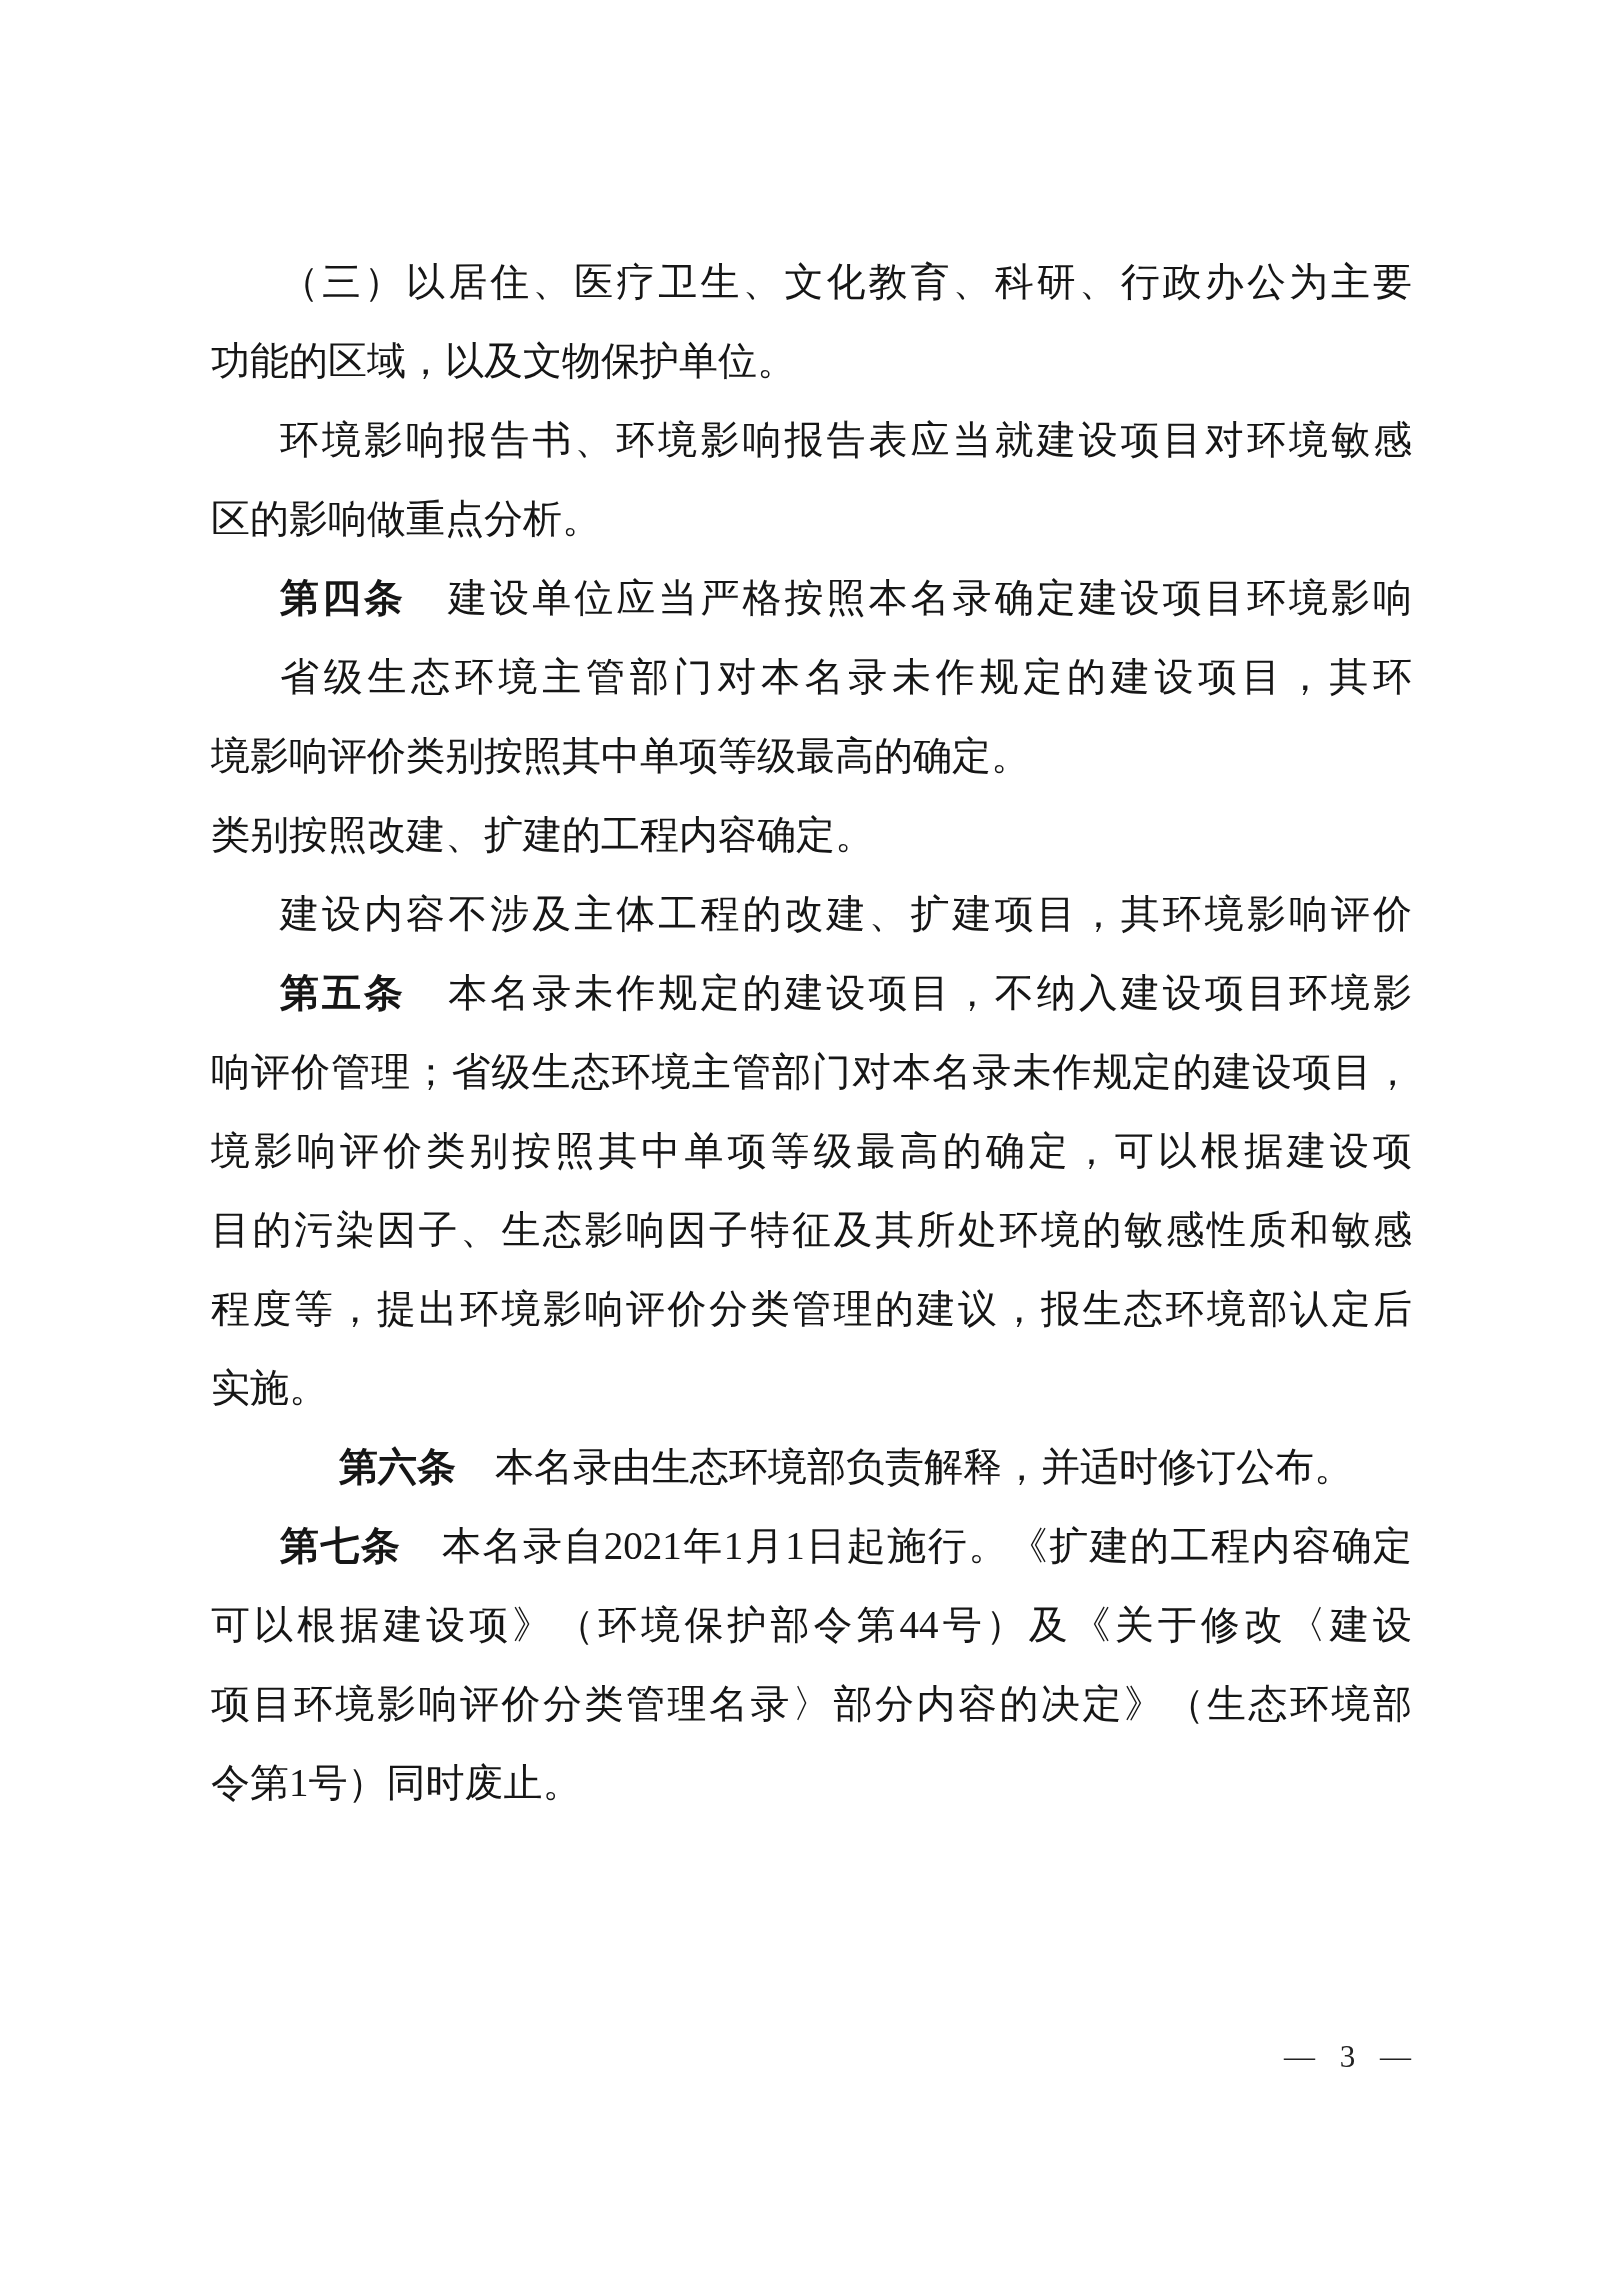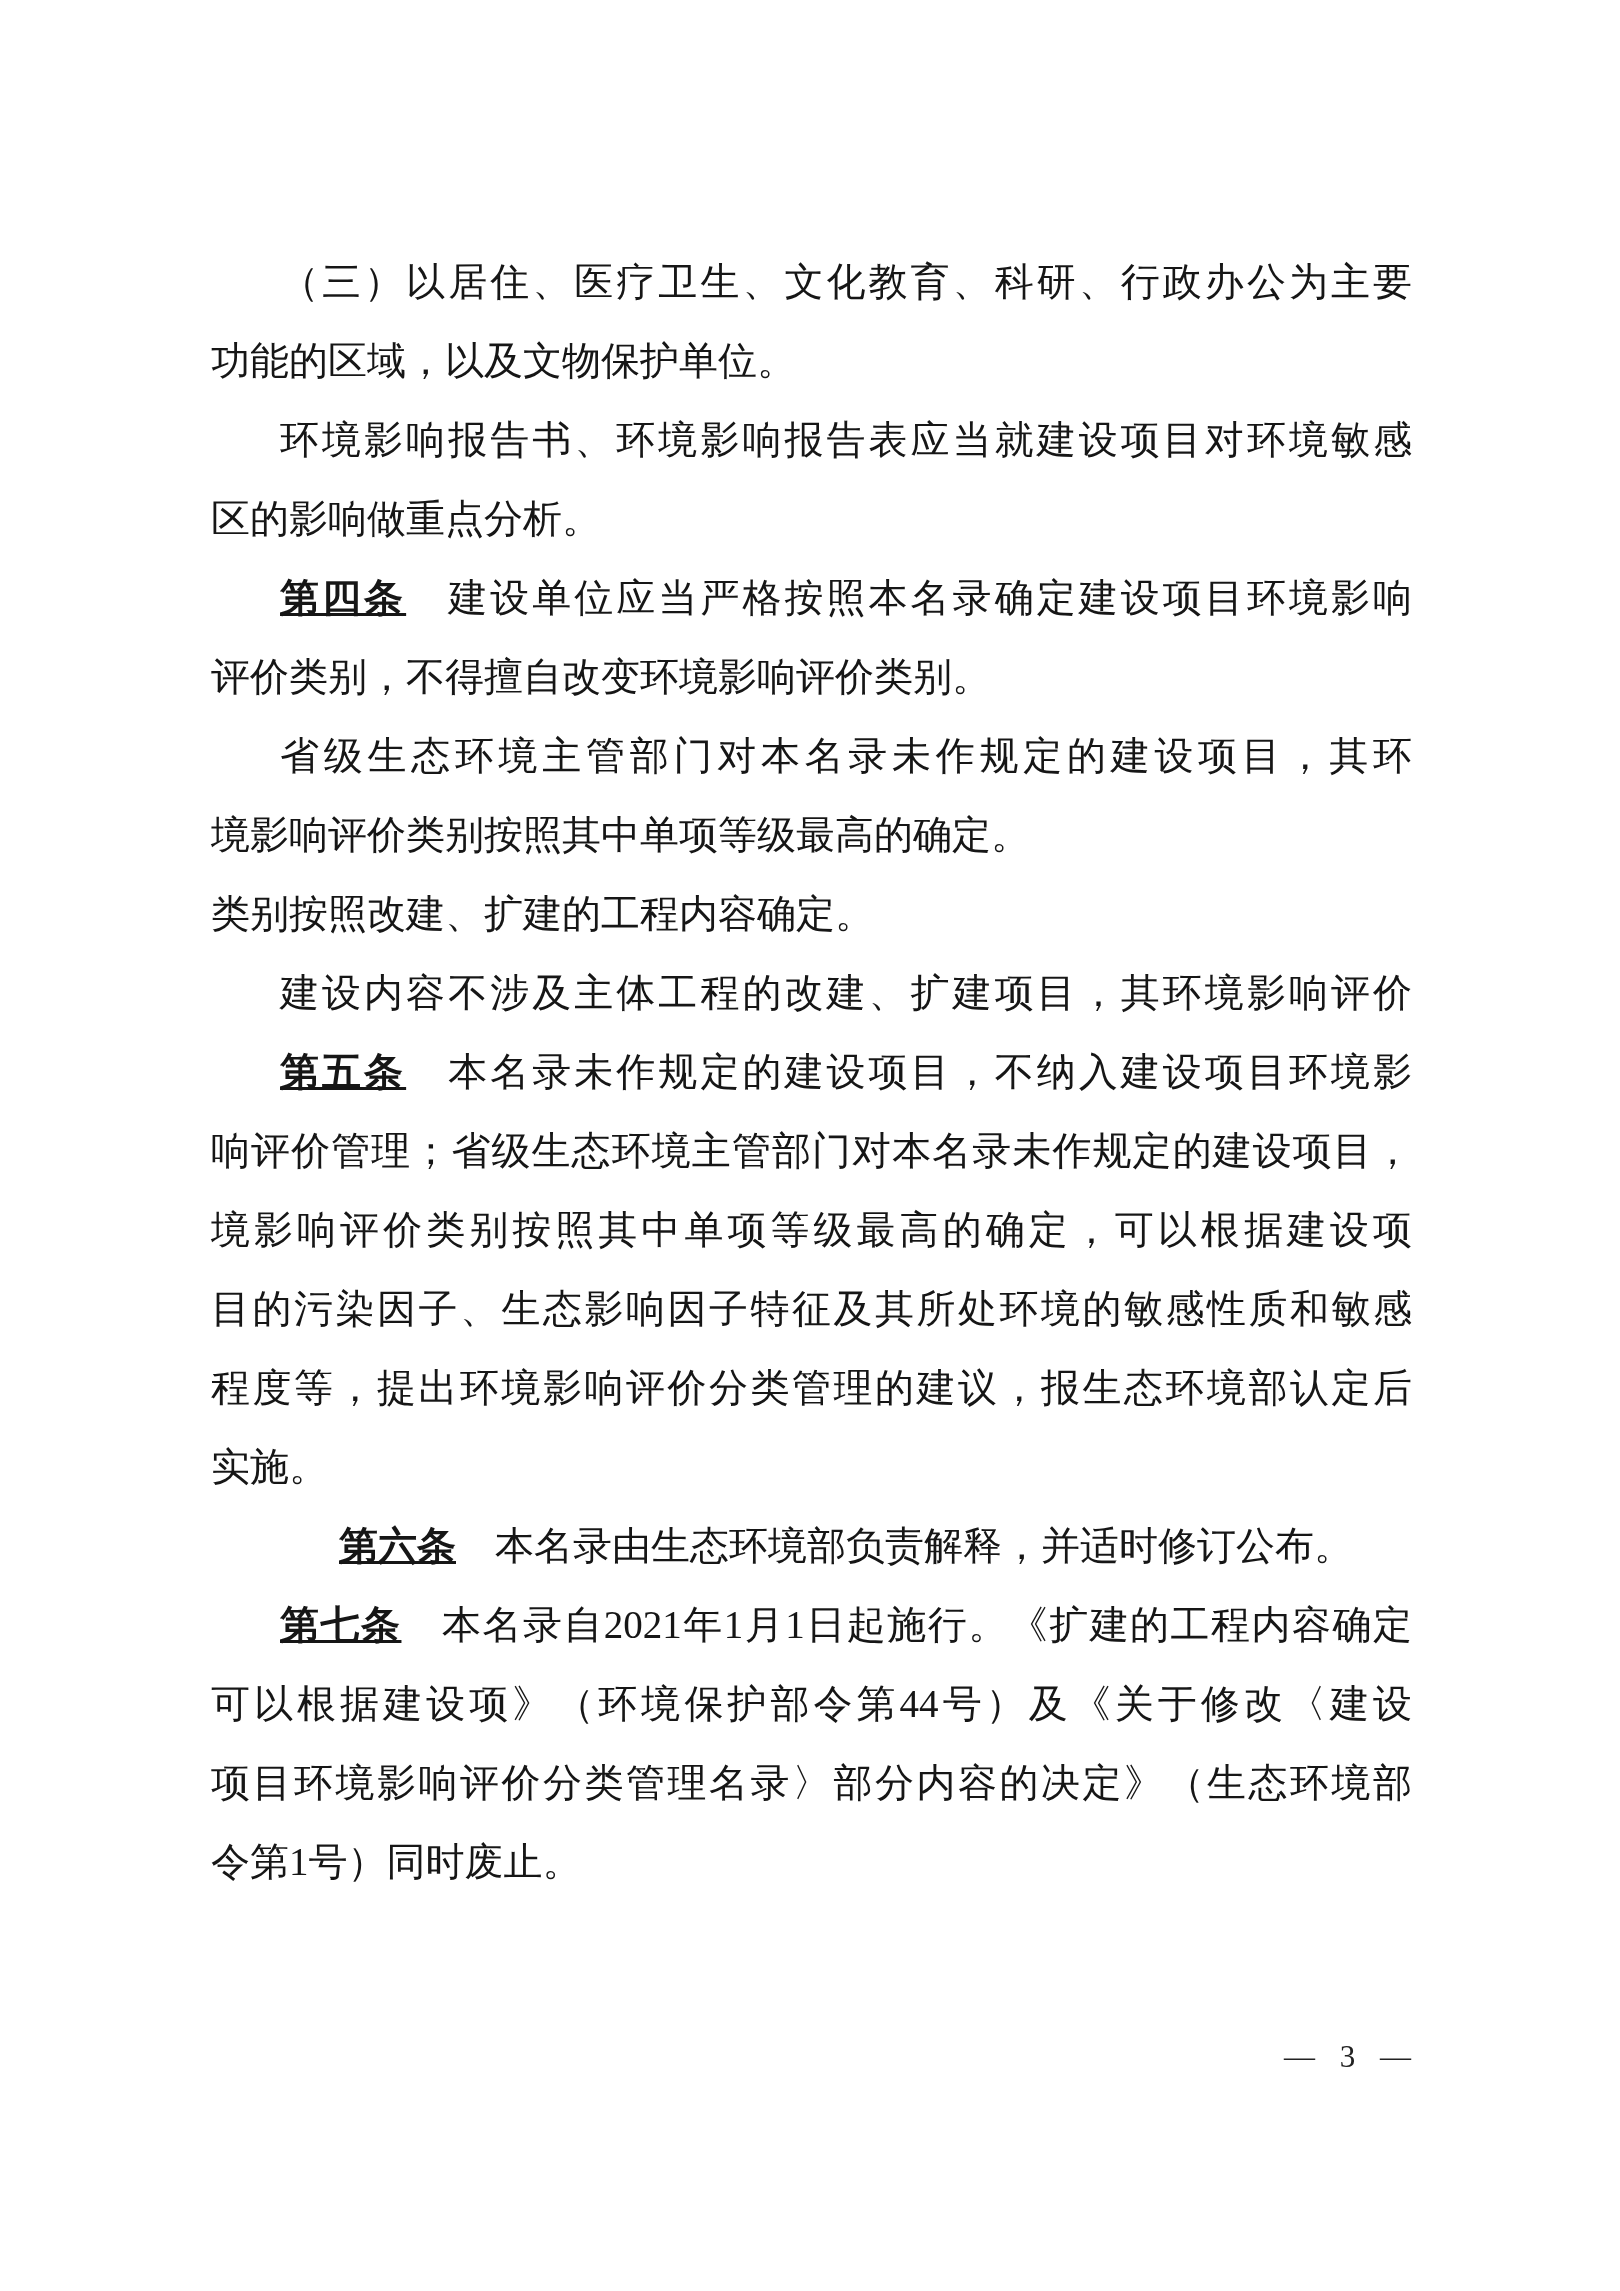--- a/index.html
+++ b/index.html
@@ -38,21 +38,20 @@
     text-align-last: justify;
     text-justify: inter-character;
   }
   
   .line.indent {
     padding-left: 69px;
     text-align: center;
   }
   .head {
     font-weight: 700;
-    text-decoration: underline;
   }
   .page-footer {
     position: absolute;
     top: 2037px;
     right: 209px;
     font-size: 31px;
     line-height: 39px;
     word-spacing: 0.55em;
     color: #222222;
   }
@@ -67,21 +66,20 @@
     <div class="line indent justify"><span>（三）以居住、医疗卫生、文化教育、科研、行政办公为主要</span></div>
 
     <div class="line"><span>功能的区域，以及文物保护单位。</span></div>
 
     <div class="line indent justify"><span>环境影响报告书、环境影响报告表应当就建设项目对环境敏感</span></div>
 
     <div class="line"><span>区的影响做重点分析。</span></div>
 
     <div class="line indent justify"><span class="head">第四条</span><span>　建设单位应当严格按照本名录确定建设项目环境影响</span></div>
 
-    <div class="line"><span>评价类别，不得擅自改变环境影响评价类别。</span></div>
 
     <div class="line indent justify"><span>省级生态环境主管部门对本名录未作规定的建设项目，其环</span></div>
 
     <div class="line"><span>境影响评价类别按照其中单项等级最高的确定。</span></div>
 
     <div class="line"><span>类别按照改建、扩建的工程内容确定。</span></div>
 
     <div class="line indent justify"><span>建设内容不涉及主体工程的改建、扩建项目，其环境影响评价</span></div>
 
     <div class="line indent justify"><span class="head">第五条</span><span>　本名录未作规定的建设项目，不纳入建设项目环境影</span></div>

